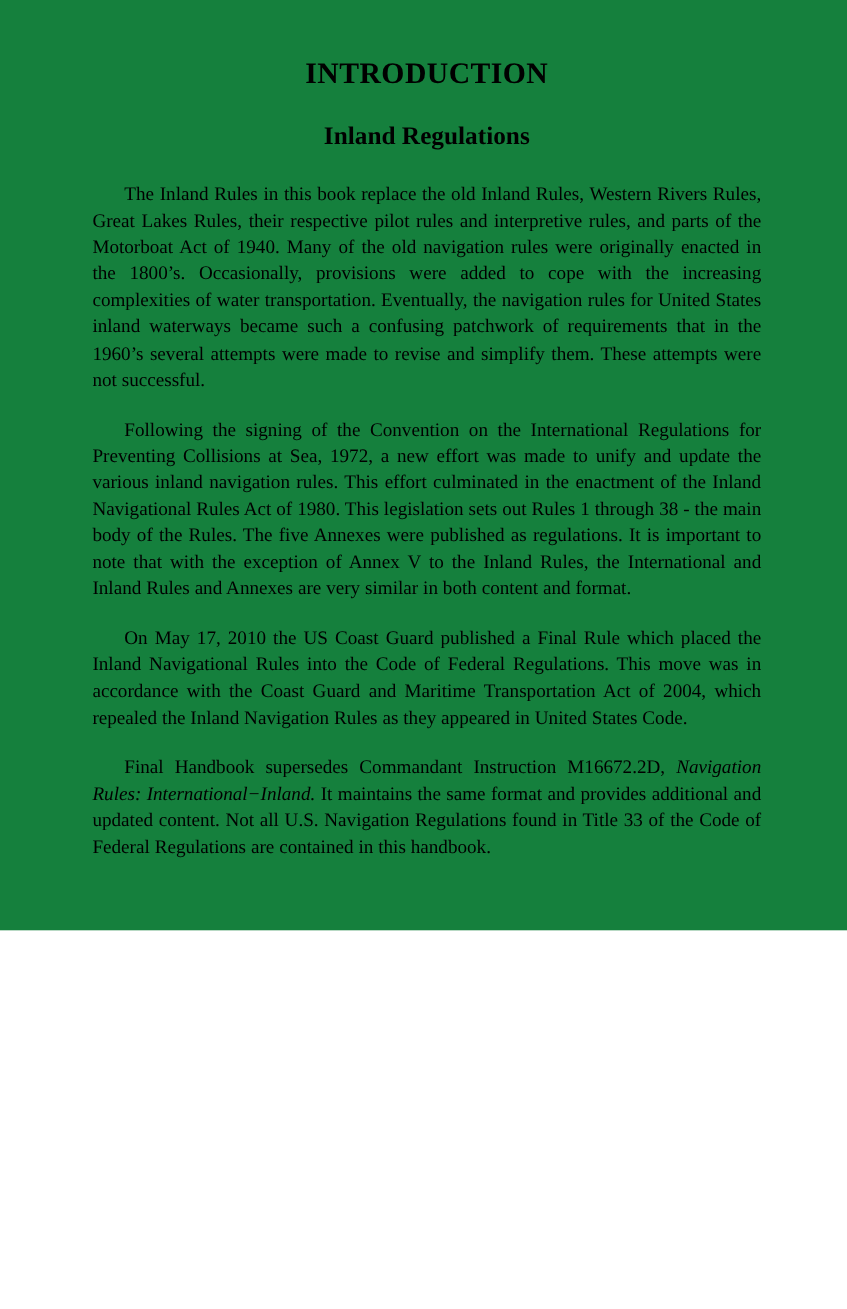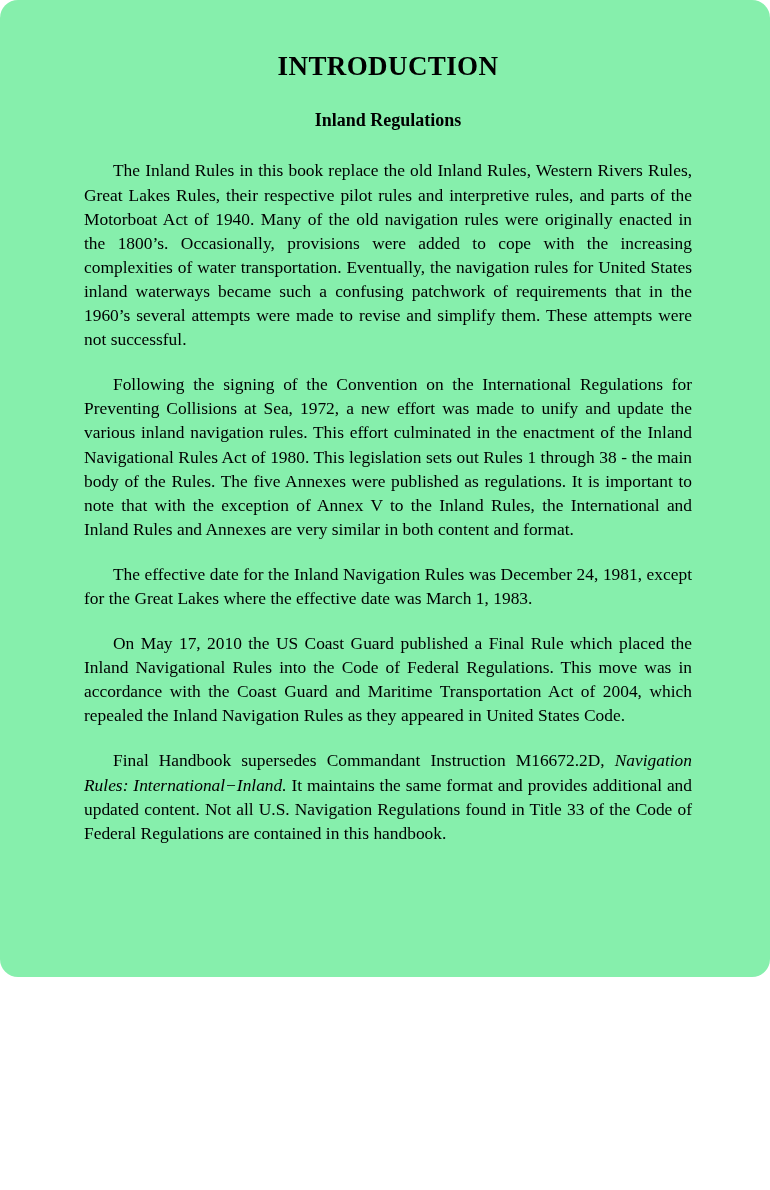--- a/index.html
+++ b/index.html
@@ -7,43 +7,42 @@
     padding: 0;
     background: #ffffff;
   }
   body {
     font-family: "Liberation Serif", "DejaVu Serif", serif;
     color: #000000;
   }
   .page {
     position: relative;
     width: 770px;
-    height: 977px;
-    background: #86efac;
+    height: 846px;
+    background: #15803d;
     overflow: hidden;
     margin: 0 auto;
-    border-radius: 18px;
   }
   .content {
     position: absolute;
     left: 84px;
     top: 0;
     width: 608px;
   }
   .doc-title {
     font-size: 27px;
     font-weight: bold;
     text-align: center;
     letter-spacing: 0.4px;
     margin: 0;
     padding-top: 52px;
     line-height: 1.1;
   }
   .doc-subtitle {
-    font-size: 18px;
+    font-size: 23px;
     font-weight: bold;
     text-align: center;
     margin: 0;
     padding-top: 29px;
     line-height: 1.1;
   }
   .body-text {
     padding-top: 28px;
   }
   p.para {
@@ -82,21 +81,20 @@
     <h1 class="doc-title">INTRODUCTION</h1>
 
     <h2 class="doc-subtitle">Inland Regulations</h2>
 
     <div class="body-text">
 
       <p class="para">The Inland Rules in this book replace the old Inland Rules, Western Rivers Rules, Great Lakes Rules, their respective pilot rules and interpretive rules, and parts of the Motorboat Act of 1940. Many of the old navigation rules were originally enacted in the 1800’s. Occasionally, provisions were added to cope with the increasing complexities of water transportation. Eventually, the navigation rules for United States inland waterways became such a confusing patchwork of requirements that in the 1960’s several attempts were made to revise and simplify them. These attempts were not successful.</p>
 
       <p class="para">Following the signing of the Convention on the International Regulations for Preventing Collisions at Sea, 1972, a new effort was made to unify and update the various inland navigation rules. This effort culminated in the enactment of the Inland Navigational Rules Act of 1980. This legislation sets out Rules 1 through 38 - the main body of the Rules. The five Annexes were published as regulations. It is important to note that with the exception of Annex V to the Inland Rules, the International and Inland Rules and Annexes are very similar in both content and format.</p>
 
-      <p class="para">The effective date for the Inland Navigation Rules was December 24, 1981, except for the Great Lakes where the effective date was March 1, 1983.</p>
 
       <p class="para">On May 17, 2010 the US Coast Guard published a Final Rule which placed the Inland Navigational Rules into the Code of Federal Regulations. This move was in accordance with the Coast Guard and Maritime Transportation Act of 2004, which repealed the Inland Navigation Rules as they appeared in United States Code.</p>
 
       <p class="para"><span>Final Handbook supersedes Commandant Instruction M16672.2D, </span><span class="ital">Navigation Rules: International−Inland.</span><span> It maintains the same format and provides additional and updated content.  Not all U.S. Navigation Regulations found in Title 33 of the Code of Federal Regulations are contained in this handbook.</span></p>
 
     </div>
   </div>
 
   <div class="page-number">ii</div>
 

